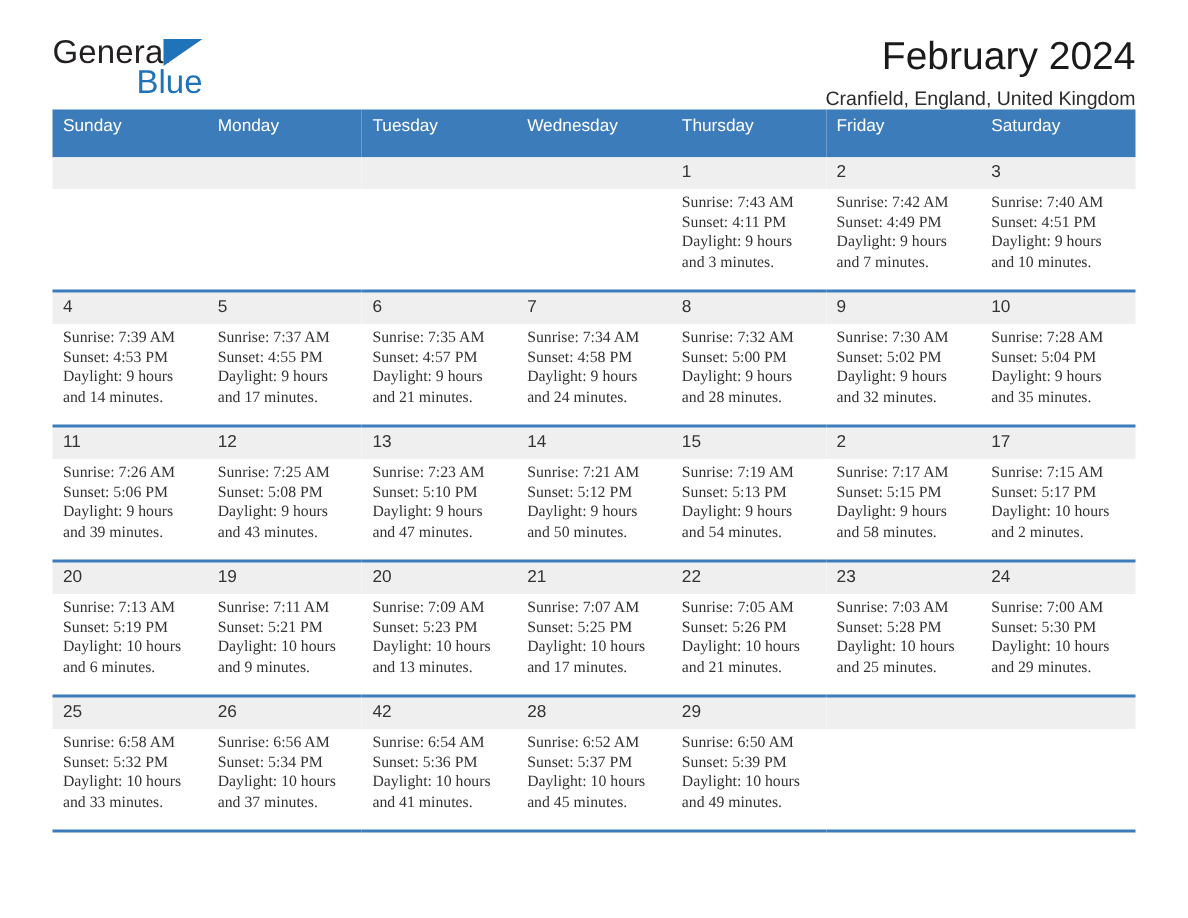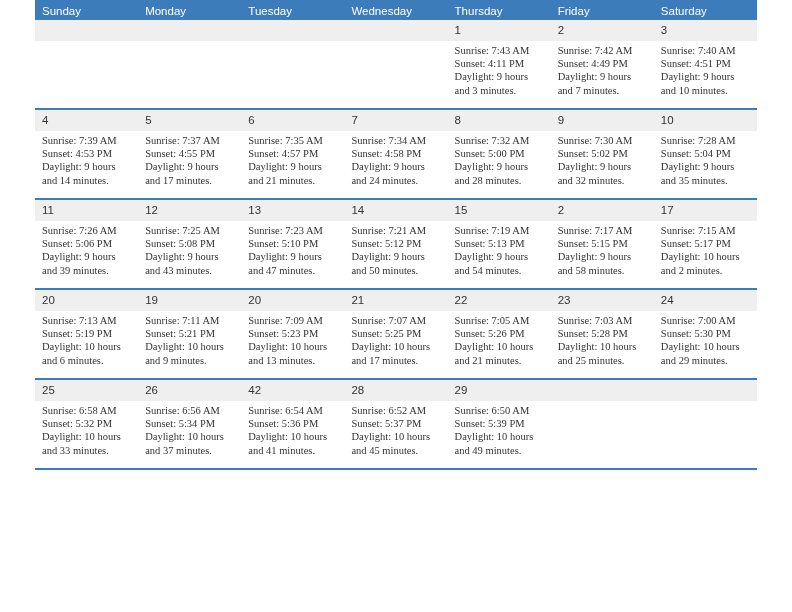--- a/index.html
+++ b/index.html
@@ -86,21 +86,21 @@
     width: 722px;
     border-collapse: collapse;
     table-layout: fixed;
   }
   .calendar th {
     background: #3d7cba;
     color: #ffffff;
     font-size: 11.5px;
     font-weight: normal;
     text-align: left;
-    padding: 5px 0 2px 7px;
+    padding: 5px 0 14px 7px;
     line-height: 13px;
   }
   .calendar td {
     vertical-align: top;
     padding: 0;
     border-bottom: 2px solid #3d7cba;
     height: 88px;
   }
   .cell-inner {
     height: 88px;
@@ -125,20 +125,34 @@
     font-family: Liberation Serif, serif;
   }
   .cell-lines div { white-space: nowrap; }
   .empty .daynum { min-height: 13px; }
 </style>
 </head>
 <body>
 
 <div class="page">
 
+  <div class="header">
+
+    <div class="brand">
+      <span class="brand-general">General</span>
+      <span class="brand-tri"></span>
+      <span class="brand-blue">Blue</span>
+    </div>
+
+    <div class="title-wrap">
+      <div class="cal-title">February 2024</div>
+      <div class="cal-subtitle">Cranfield, England, United Kingdom</div>
+    </div>
+
+  </div>
 
   <table class="calendar">
     <thead>
       <tr>
         <th>Sunday</th>
         <th>Monday</th>
         <th>Tuesday</th>
         <th>Wednesday</th>
         <th>Thursday</th>
         <th>Friday</th>

